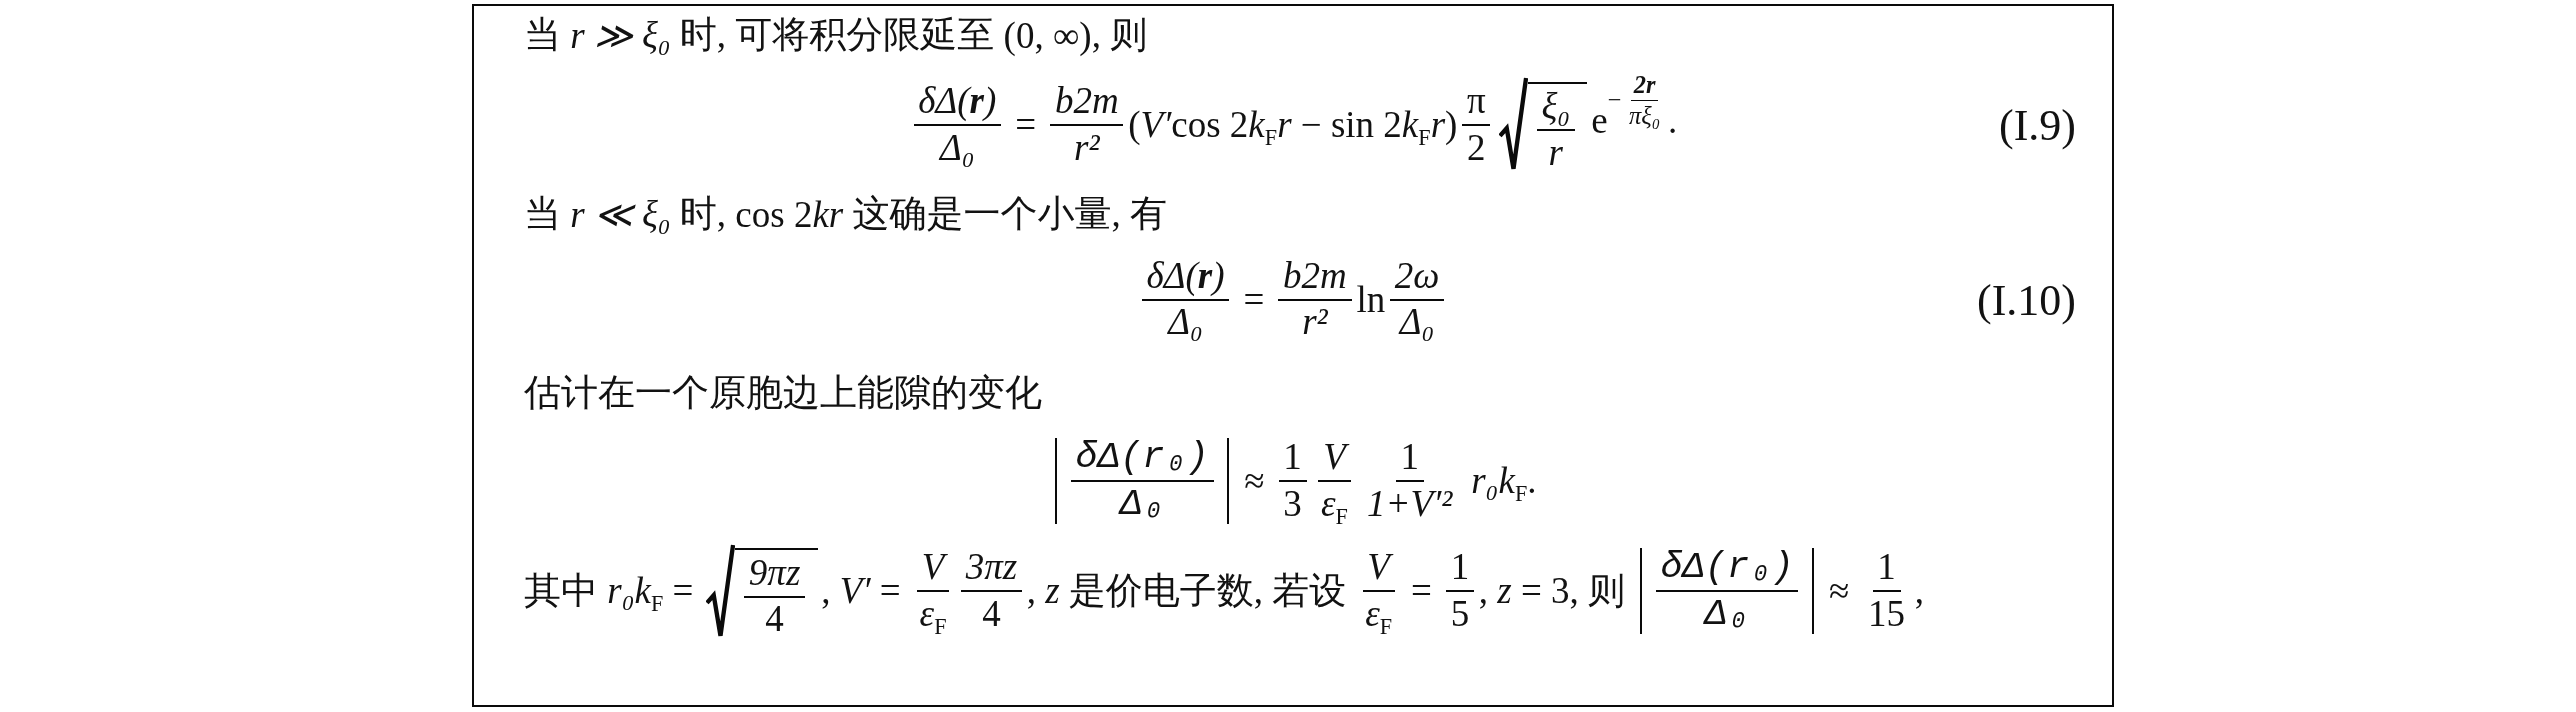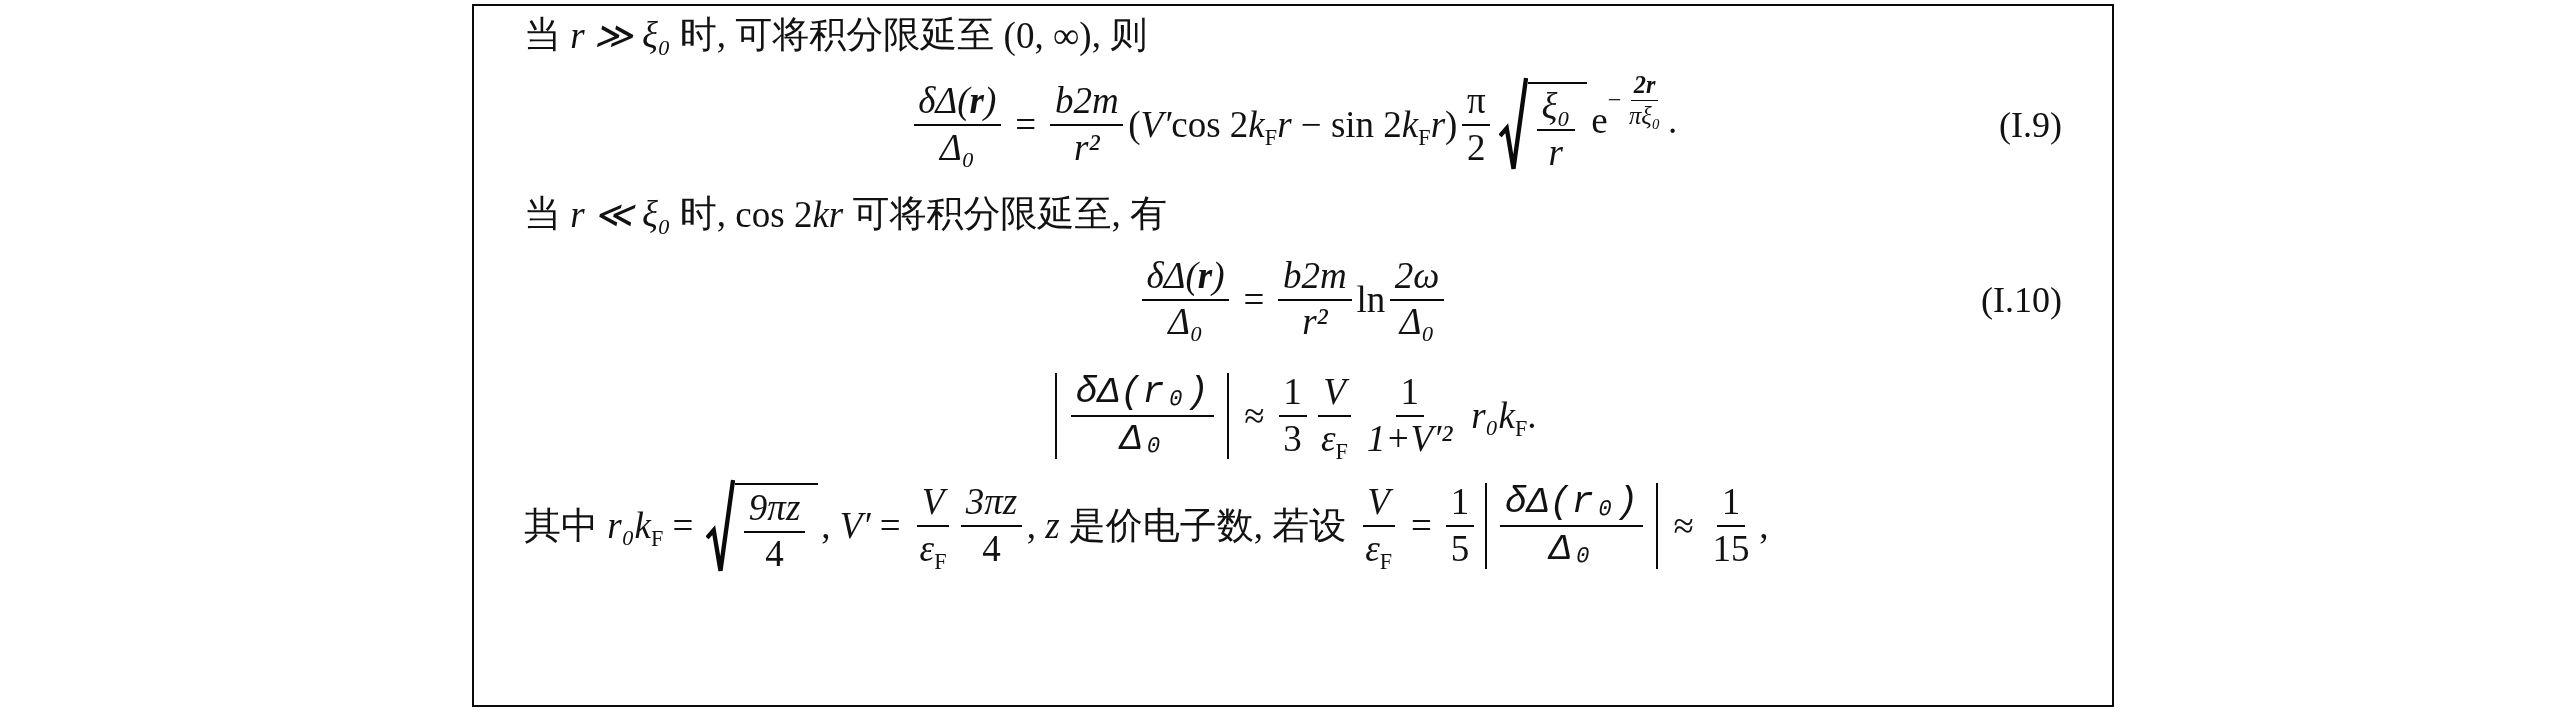--- a/index.html
+++ b/index.html
@@ -32,21 +32,21 @@
   .frac .den{display:block;padding:2.9px 4.8px 0;line-height:1.05;white-space:pre;}
   .sqrt{display:inline-flex;align-items:flex-end;margin:0 3.8px;}
   .sqrt .radical{width:29px;flex:0 0 29px;display:block;}
   .sqrt .radical svg{display:block;width:100%;height:100%;}
   .sqrt .radicand{display:flex;align-items:center;border-top:2.9px solid #0a0a0a;padding:3.8px 7.7px 0 3.8px;}
   .abs{display:inline-flex;align-items:center;border-left:2.9px solid #0a0a0a;border-right:2.9px solid #0a0a0a;padding:0 8.7px;margin:0 5.8px;font-family:Liberation Mono, monospace;}
   .run{display:inline;}
   .e-exp{display:inline-flex;align-items:center;font-size:0.66em;position:relative;top:-1.0em;}
   .e-exp .frac .num{border-bottom-width:1.9px;padding:0 2.9px 1.9px;font-weight:bold;}
   .e-exp .frac .den{padding:1.9px 2.9px 0;}
-  .eqlabel{position:absolute;right:50px;top:50%;transform:translateY(-50%);font-size:36px;}
+  .eqlabel{position:absolute;right:36px;top:50%;transform:translateY(-50%);font-size:44px;}
 </style>
 </head>
 <body>
 
 <div id="frame">
 
   <div class="row textrow" id="r1">
     <span class="tok">当 </span>
     <span class="tok it">r ≫ ξ₀</span>
     <span class="tok"> 时, 可将积分限延至 </span>
@@ -91,41 +91,44 @@
         </span><span class="tok">.</span></span>
     <span class="eqlabel tok">(I.9)</span>
   </div>
 
   <div class="row textrow" id="r3">
     <span class="tok">当 </span>
     <span class="tok it">r ≪ ξ₀</span>
     <span class="tok"> 时, </span>
     <span class="tok">cos 2</span>
     <span class="tok it">kr</span>
-    <span class="tok"> 可将积分限延至, 有</span>
+    <span class="tok"> 这确是一个小量, 有</span>
   </div>
 
   <div class="row eqrow" id="r4">
     <span class="frac">
       <span class="num"><span class="it tok">δΔ(</span><span class="bi tok">r</span><span class="it tok">)</span></span>
       <span class="den it tok">Δ₀</span>
     </span>
     <span class="run tok"> = </span>
     <span class="frac">
       <span class="num it tok">b2m</span>
       <span class="den it tok">r²</span>
     </span>
     <span class="run tok">ln</span>
     <span class="frac">
       <span class="num it tok">2ω</span>
       <span class="den it tok">Δ₀</span>
     </span>
     <span class="eqlabel tok">(I.10)</span>
   </div>
 
+  <div class="row textrow" id="r5">
+    <span class="tok">估计在一个原胞边上能隙的变化</span>
+  </div>
 
   <div class="row eqrow" id="r6">
     <span class="abs">
       <span class="frac">
         <span class="num it tok">δΔ(r₀)</span>
         <span class="den it tok">Δ₀</span>
       </span>
     </span>
     <span class="run tok"> ≈ </span>
     <span class="frac">
@@ -170,20 +173,21 @@
     <span class="run"><span class="tok">, </span><span class="it tok">z</span><span class="tok"> 是价电子数, 若设 </span></span>
     <span class="frac">
       <span class="num it tok">V</span>
       <span class="den"><span class="it tok">ε</span><sub class="tok">F</sub></span>
     </span>
     <span class="run tok"> = </span>
     <span class="frac">
       <span class="num tok">1</span>
       <span class="den tok">5</span>
     </span>
+    <span class="run"><span class="tok">, </span><span class="it tok">z</span><span class="tok"> = 3, 则 </span></span>
     <span class="abs">
       <span class="frac">
         <span class="num it tok">δΔ(r₀)</span>
         <span class="den it tok">Δ₀</span>
       </span>
     </span>
     <span class="run tok"> ≈ </span>
     <span class="frac">
       <span class="num tok">1</span>
       <span class="den tok">15</span>

